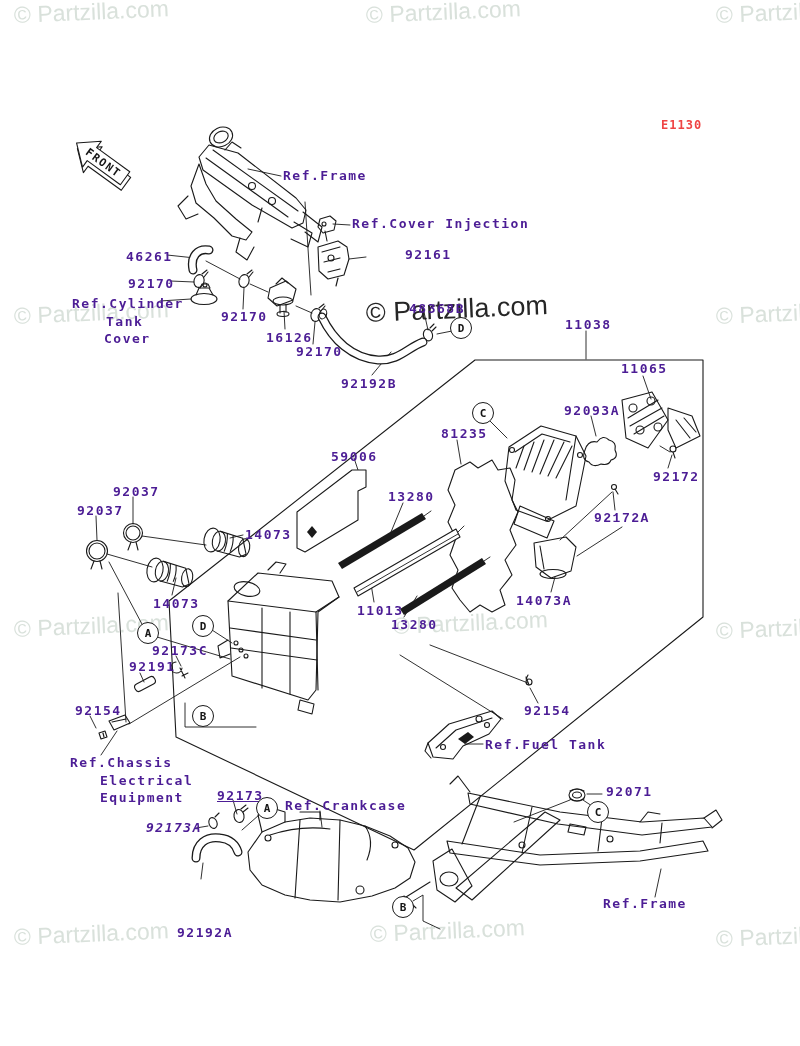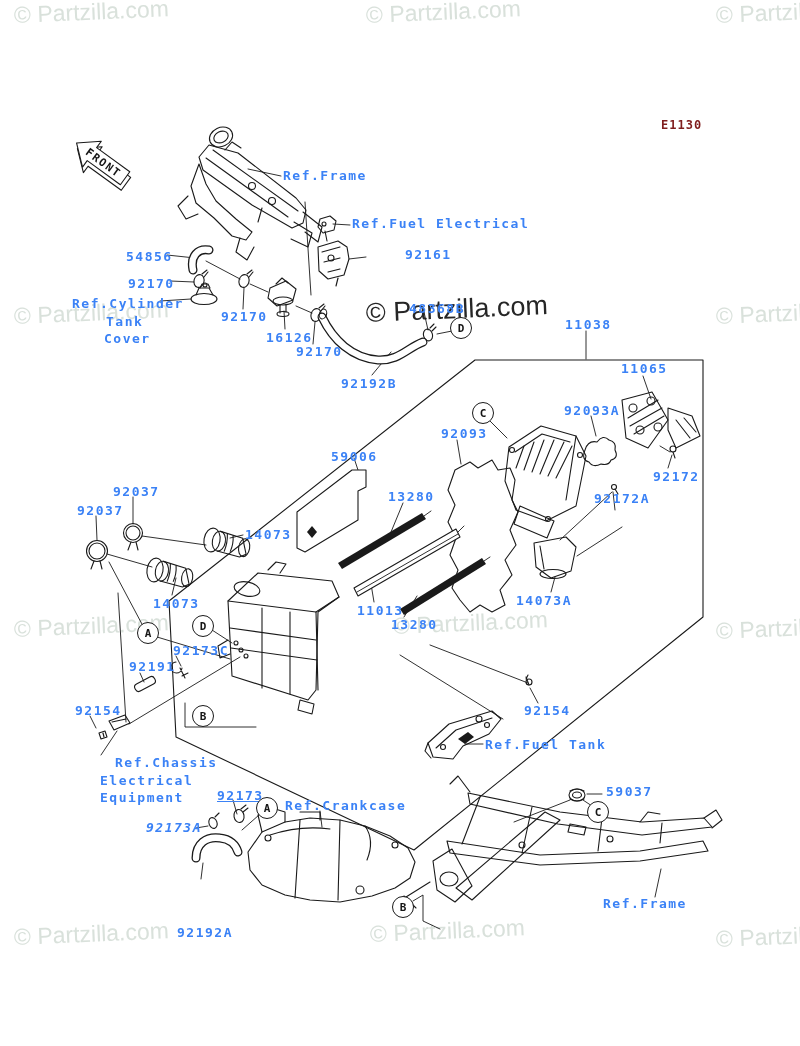--- a/index.html
+++ b/index.html
@@ -7,22 +7,22 @@
          font-family:"DejaVu Sans Mono",monospace;}
   .stage svg{position:absolute;left:0;top:0;}
   svg .ln{stroke:#1a1a1a;stroke-width:1.1;fill:none;stroke-linecap:round;stroke-linejoin:round;}
   svg .thin{stroke-width:0.9;}
   svg .fillw{fill:#fff;}
   svg .filld{fill:#1a1a1a;stroke:none;}
   svg .tube-o{stroke:#1a1a1a;stroke-width:9;fill:none;stroke-linecap:round;}
   svg .tube-i{stroke:#fff;stroke-width:6.4;fill:none;stroke-linecap:round;}
   svg text{fill:#151515;stroke:none;font-family:"DejaVu Sans Mono",monospace;font-weight:bold;}
   .plabel{position:absolute;font:bold 13px "DejaVu Sans Mono",monospace;letter-spacing:1.5px;
-          color:#3b82f6;white-space:nowrap;line-height:14px;}
-  .code{position:absolute;font:bold 12px "DejaVu Sans Mono",monospace;letter-spacing:1px;color:#7f1d1d;text-align:center;}
+          color:#4c1d95;white-space:nowrap;line-height:14px;}
+  .code{position:absolute;font:bold 12px "DejaVu Sans Mono",monospace;letter-spacing:1px;color:#ef4444;text-align:center;}
   .callout{position:absolute;width:20px;height:20px;border:1.7px solid #1a1a1a;border-radius:50%;
            background:#fff;display:flex;align-items:center;justify-content:center;
            font:bold 11px "DejaVu Sans Mono",monospace;color:#151515;transform:translate(-50%,-50%);}
   .wm{position:absolute;white-space:nowrap;font-family:"Liberation Sans",sans-serif;
       transform:rotate(-2.5deg);transform-origin:left center;pointer-events:none;}
   .wm.faint{font-size:23px;color:#d9e1db;}
   .wm.dark{font-size:27px;color:#262626;}
 </style>
 </head>
 <body>
@@ -361,60 +361,60 @@
       <ellipse cx="577" cy="795" rx="8" ry="6"></ellipse>
       <ellipse cx="577" cy="795" rx="4.5" ry="3"></ellipse>
       <path d="M570,791 q7,-4 14,0 M570,799 q7,4 14,0"></path>
     </g>
   </svg>
 
   <div class="code" style="left:661px;top:118px;">E1130</div>
 
   <div id="labels-layer">
       <div class="plabel" style="left: 283px; top: 169px;">Ref.Frame</div>
-      <div class="plabel" style="left: 352px; top: 217px;">Ref.Fuel Electrical</div>
+      <div class="plabel" style="left: 352px; top: 217px;">Ref.Cover Injection</div>
       <div class="plabel" style="left: 369px; top: 248px; margin-left: 36px;">92161</div>
-      <div class="plabel" style="left: 126px; top: 250px;">54856</div>
+      <div class="plabel" style="left: 126px; top: 250px;">46261</div>
       <div class="plabel" style="left: 128px; top: 277px;">92170</div>
       <div class="plabel" style="left: 72px; top: 297px;">Ref.Cylinder</div>
       <div class="plabel" style="left: 106px; top: 315px;">Tank</div>
       <div class="plabel" style="left: 104px; top: 332px;">Cover</div>
       <div class="plabel" style="left: 221px; top: 310px;">92170</div>
       <div class="plabel" style="left: 266px; top: 331px;">16126</div>
       <div class="plabel" style="left: 296px; top: 345px;">92170</div>
       <div class="plabel" style="left: 341px; top: 377px;">92192B</div>
       <div class="plabel" style="left: 409px; top: 302px;">48368B</div>
       <div class="plabel" style="left: 565px; top: 318px;">11038</div>
       <div class="plabel" style="left: 621px; top: 362px;">11065</div>
       <div class="plabel" style="left: 564px; top: 404px;">92093A</div>
-      <div class="plabel" style="left: 441px; top: 427px;">92093</div>
+      <div class="plabel" style="left: 441px; top: 427px;">81235</div>
       <div class="plabel" style="left: 653px; top: 470px;">92172</div>
-      <div class="plabel" style="left: 594px; top: 492px;">92172A</div>
+      <div class="plabel" style="left: 594px; top: 512px; font-family: Liberation Mono, monospace;">92172A</div>
       <div class="plabel" style="left: 331px; top: 450px;">59006</div>
       <div class="plabel" style="left: 388px; top: 490px;">13280</div>
       <div class="plabel" style="left: 113px; top: 485px;">92037</div>
       <div class="plabel" style="left: 77px; top: 504px;">92037</div>
       <div class="plabel" style="left: 245px; top: 528px;">14073</div>
       <div class="plabel" style="left: 153px; top: 597px;">14073</div>
       <div class="plabel" style="left: 357px; top: 604px;">11013</div>
       <div class="plabel" style="left: 391px; top: 618px;">13280</div>
       <div class="plabel" style="left: 516px; top: 594px;">14073A</div>
-      <div class="plabel" style="left: 152px; top: 644px; margin-left: 21px;">92173C</div>
+      <div class="plabel" style="left: 152px; top: 644px;">92173C</div>
       <div class="plabel" style="left: 129px; top: 660px;">92191</div>
       <div class="plabel" style="left: 75px; top: 704px;">92154</div>
-      <div class="plabel" style="left: 70px; top: 756px; margin-left: 45px;">Ref.Chassis</div>
+      <div class="plabel" style="left: 70px; top: 756px;">Ref.Chassis</div>
       <div class="plabel" style="left: 100px; top: 774px;">Electrical</div>
       <div class="plabel" style="left: 100px; top: 791px;">Equipment</div>
       <div class="plabel" style="left: 524px; top: 704px;">92154</div>
       <div class="plabel" style="left: 485px; top: 738px;">Ref.Fuel Tank</div>
       <div class="plabel" style="left: 217px; top: 789px; text-decoration: underline;">92173</div>
       <div class="plabel" style="left: 285px; top: 799px;">Ref.Crankcase</div>
       <div class="plabel" style="left: 146px; top: 821px; font-style: italic;">92173A</div>
       <div class="plabel" style="left: 177px; top: 882px; margin-top: 44px;">92192A</div>
-      <div class="plabel" style="left: 606px; top: 785px;">59037</div>
+      <div class="plabel" style="left: 606px; top: 785px;">92071</div>
       <div class="plabel" style="left: 603px; top: 897px;">Ref.Frame</div>
     </div>
   <div id="callouts-layer">
       <div class="callout" style="left: 461px; top: 328px;">D</div>
       <div class="callout" style="left: 483px; top: 413px;">C</div>
       <div class="callout" style="left: 148px; top: 633px;">A</div>
       <div class="callout" style="left: 203px; top: 626px;">D</div>
       <div class="callout" style="left: 203px; top: 716px;">B</div>
       <div class="callout" style="left: 267px; top: 808px;">A</div>
       <div class="callout" style="left: 598px; top: 812px;">C</div>

